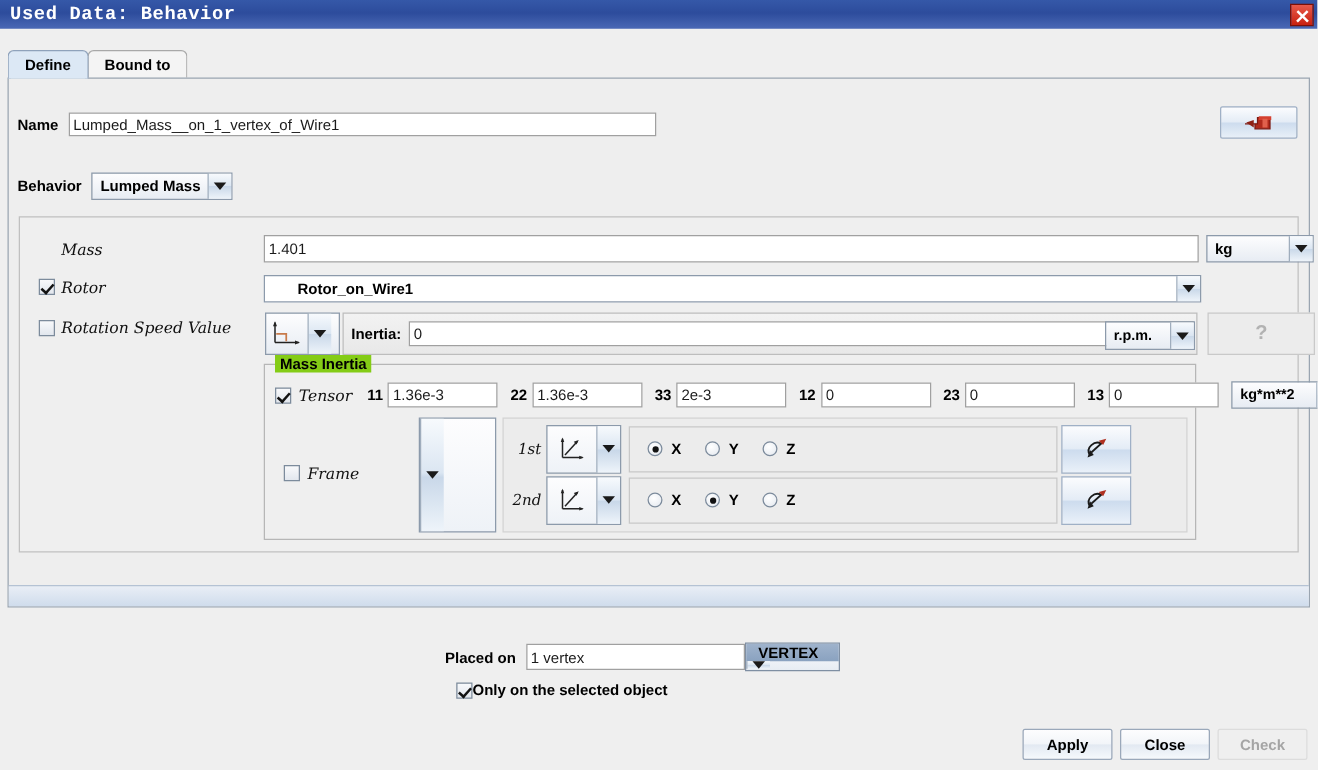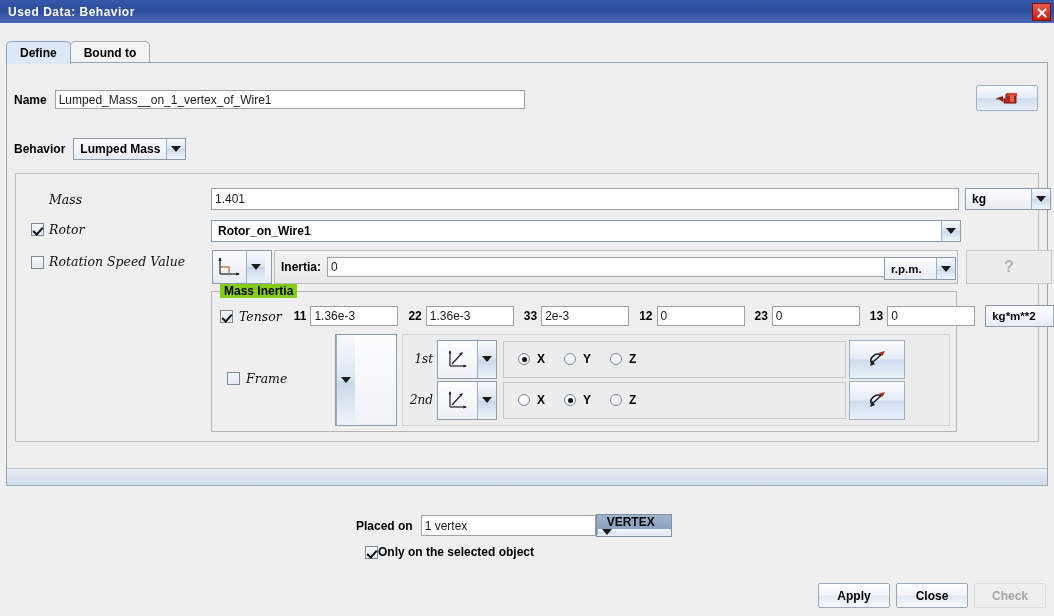--- a/index.html
+++ b/index.html
@@ -17,22 +17,22 @@
   }
 
   
   .titlebar {
     position: absolute; left: 0; top: 0; width: 1054px; height: 23px;
     background: linear-gradient(to bottom, #3558a8 0%, #2d4c9c 45%, #4a68b5 100%);
     display: flex; align-items: center;
   }
   .titlebar-text {
     color: #ffffff;
-    font-family: Liberation Sans, sans-serif;
-    font-size: 12px;
+    font-family: Liberation Mono, monospace;
+    font-size: 15px;
     font-weight: bold;
     letter-spacing: .5px;
     padding-left: 8px;
     white-space: nowrap;
   }
   .titlebar-spacer { flex: 1; }
   .close-btn {
     width: 19px; height: 18px; margin-right: 3px;
     background: linear-gradient(to bottom,#e85a4a,#c82010);
     border: 1px solid #7a1008;
@@ -42,21 +42,21 @@
   .close-btn::before, .close-btn::after {
     content: ""; position: absolute; left: 3px; top: 8px;
     width: 12px; height: 2.4px; background: #fff;
   }
   .close-btn::before { transform: rotate(45deg); }
   .close-btn::after  { transform: rotate(-45deg); }
 
   
   .tabstrip {
     position: absolute; left: 6px; top: 40px; height: 24px;
-    display: flex; align-items: center;
+    display: flex; align-items: flex-start;
   }
   .tab {
     height: 23px;
     padding: 0 13px 0 13px;
     display: flex; align-items: center;
     font-size: 12px; font-weight: bold; color: #000;
     border: 1px solid #9aa5b1;
     border-bottom: none;
     border-radius: 5px 5px 0 0;
     margin-right: -1px;
@@ -204,21 +204,21 @@
   }
   .unit-combo-kg {
     position: absolute; left: 949px; top: 0; width: 86px; height: 22px;
   }
   .unit-combo-kg .combo-text { flex: 1; }
 
   .rotor-combo {
     position: absolute; left: 195px; top: 0; width: 750px; height: 22px;
     background: #ffffff;
   }
-  .rotor-combo .combo-text { flex: 1; }
+  .rotor-combo .combo-text { flex: 1; margin-left: 20px; }
 
   .law-combo {
     position: absolute; left: 196px; top: -2px; width: 60px; height: 34px;
   }
   .law-combo .combo-text { padding: 0 3px; }
   .law-icon {
     width: 27px; height: 24px;
   }
   .constant-box {
     position: absolute; left: 258px; top: -2px;

